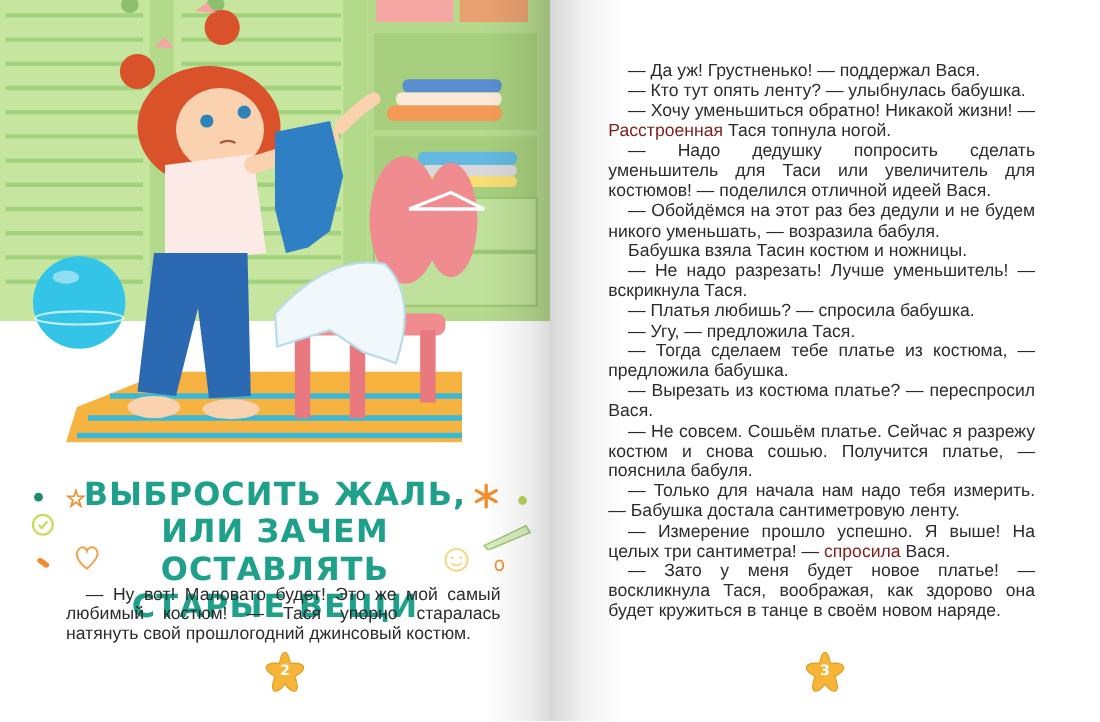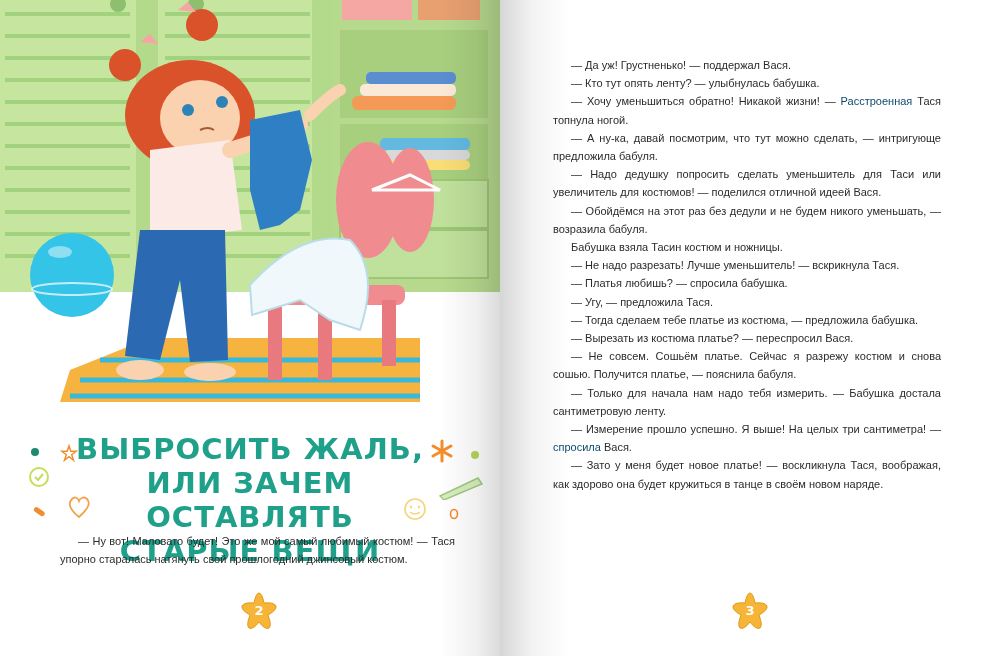--- a/index.html
+++ b/index.html
@@ -13,34 +13,34 @@
   .illustration { position: absolute; left: 0; top: 0; width: 500px; height: 410px; }
   .gutter-shadow-left { position: absolute; right: 0; top: 0; width: 60px; height: 656px;
     background: linear-gradient(to right, rgba(0,0,0,0) 0%, rgba(0,0,0,0.06) 60%, rgba(0,0,0,0.14) 100%); pointer-events: none; }
 
   .chapter-title { position: absolute; left: 60px; top: 432px; width: 380px; text-align: center;
     font-family: "DejaVu Sans", sans-serif; font-weight: bold; color: #1fa08a;
     font-size: 29px; line-height: 34px; letter-spacing: 1px; }
 
   .doodle { position: absolute; }
 
-  .body-text { font-family: "Liberation Sans", sans-serif; color: #2b2b2b; font-size: 11px; line-height: 18.2px; }
+  .body-text { font-family: "Liberation Sans", sans-serif; color: #2b2b2b; font-size: 16px; line-height: 18.2px; }
   .body-text p { text-align: justify; text-indent: 18px; }
   .left-text { position: absolute; left: 60px; top: 532px; width: 395px; }
 
   .page-num { position: absolute; width: 44px; height: 44px; }
   .page-num span { position: absolute; left: 0; top: 13px; width: 44px; text-align: center;
     color: #fff; font-weight: bold; font-size: 13px; font-family: "DejaVu Sans", sans-serif; }
 
   
   .page-right { position: relative; width: 500px; height: 656px; background: #fff; overflow: hidden; }
   .gutter-shadow-right { position: absolute; left: 0; top: 0; width: 70px; height: 656px;
     background: linear-gradient(to left, rgba(0,0,0,0) 0%, rgba(0,0,0,0.05) 55%, rgba(0,0,0,0.16) 100%); pointer-events: none; }
   .right-text { position: absolute; left: 53px; top: 56px; width: 388px; }
-  .hl { color: #0c4a6e; }
+  .hl { color: #7f1d1d; }
 </style>
 </head>
 <body>
 
 <div class="spread">
 
   <div class="page-left">
 
     <svg class="illustration" viewBox="0 0 500 410" xmlns="http://www.w3.org/2000/svg">
 
@@ -197,21 +197,20 @@
     <div class="gutter-shadow-left"></div>
   </div>
 
   <div class="page-right">
     <div class="gutter-shadow-right"></div>
 
     <div class="body-text right-text">
       <p>— Да уж! Грустненько! — поддержал Вася.</p>
       <p>— Кто тут опять ленту? — улыбнулась бабушка.</p>
       <p><span>— Хочу уменьшиться обратно! Никакой жизни! — </span><span class="hl">Расстроенная</span><span> Тася топнула ногой.</span></p>
-      <p>— А ну-ка, давай посмотрим, что тут можно сделать, — интригующе предложила бабуля.</p>
       <p>— Надо дедушку попросить сделать уменьшитель для Таси или увеличитель для костюмов! — поделился отличной идеей Вася.</p>
       <p>— Обойдёмся на этот раз без дедули и не будем никого уменьшать, — возразила бабуля.</p>
       <p>Бабушка взяла Тасин костюм и ножницы.</p>
       <p>— Не надо разрезать! Лучше уменьшитель! — вскрикнула Тася.</p>
       <p>— Платья любишь? — спросила бабушка.</p>
       <p>— Угу, — предложила Тася.</p>
       <p>— Тогда сделаем тебе платье из костюма, — предложила бабушка.</p>
       <p>— Вырезать из костюма платье? — переспросил Вася.</p>
       <p>— Не совсем. Сошьём платье. Сейчас я разрежу костюм и снова сошью. Получится платье, — пояснила бабуля.</p>
       <p>— Только для начала нам надо тебя измерить. — Бабушка достала сантиметровую ленту.</p>

